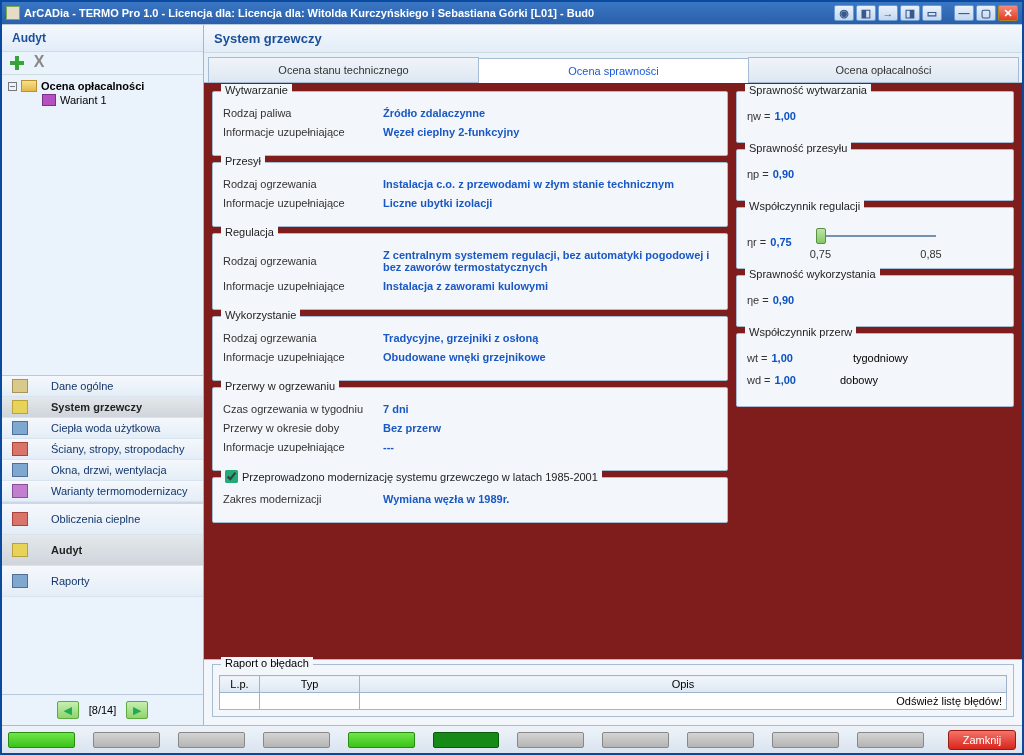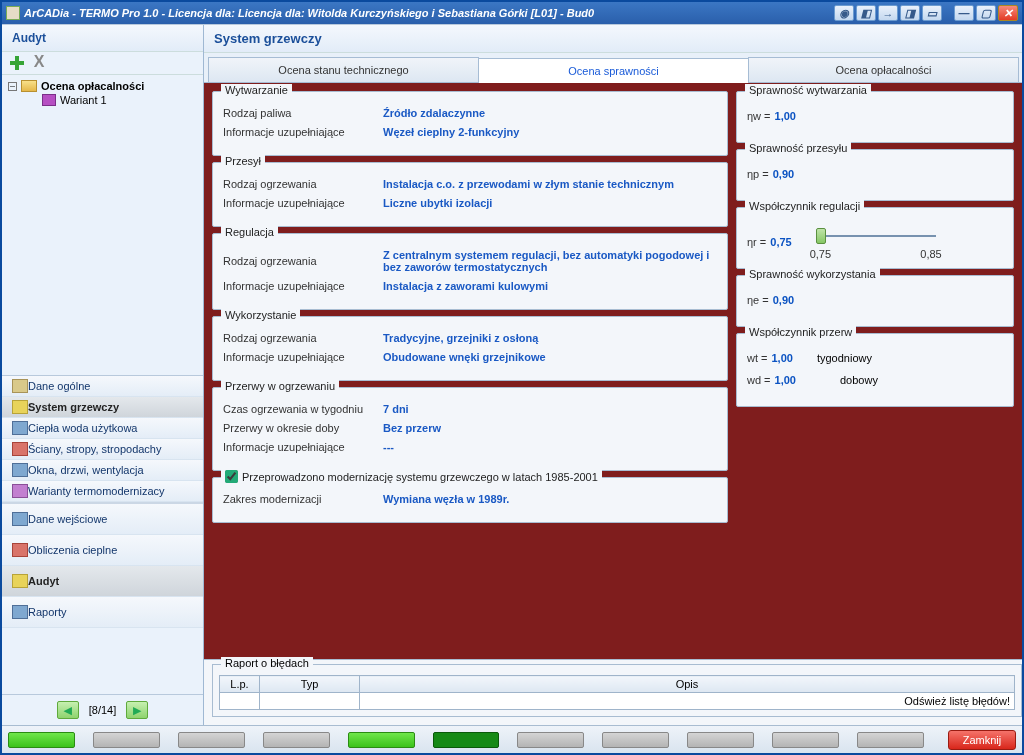--- a/index.html
+++ b/index.html
@@ -1,18 +1,18 @@
 <!DOCTYPE html>
 <html><head>
 <meta charset="utf-8">
 <style>
 * { box-sizing: border-box; margin: 0; padding: 0; font-family: Tahoma, Arial, sans-serif; font-size: 11px; }
 body { background: #d9e4ef; width: 1024px; height: 755px; overflow: hidden; }
 .window { width: 1024px; height: 755px; border: 2px solid #0a4a9e; background: #eef3f9; display: flex; flex-direction: column; }
-.titlebar { height: 22px; background: linear-gradient(#3b77c4,#2a5fab); display: flex; align-items: center; padding: 4px 4px; color: #fff; font-weight: bold; font-style: italic; }
+.titlebar { height: 22px; background: linear-gradient(#3b77c4,#2a5fab); display: flex; align-items: center; padding: 4px 4px; color: #fff; font-weight: bold; }
 .titlebar .icon { width: 14px; height: 14px; background: #e6dcc6; margin-right: 4px; border: 1px solid #7a5; }
 .titlebar .spacer { flex: 1; }
 .winbtns { display: flex; gap: 2px; }
 .winbtn { width: 20px; height: 16px; background: linear-gradient(#e9f1fb,#c4d8ef); border: 1px solid #6b9bd0; border-radius: 2px; display: flex; align-items: center; justify-content: center; color: #365a8a; font-weight: bold; cursor: pointer; }
 .winbtn.close { background: linear-gradient(#f68a7a,#e23b25); border-color: #a82; }
 .winbtn.close::after { content: "✕"; color: #fff; }
 .body { flex: 1; display: flex; border-top: 1px solid #b8c9dc; }
 .sidebar { width: 202px; background: #eaf2fb; border-right: 1px solid #9fb8d3; display: flex; flex-direction: column; }
 .side-header { padding: 6px 10px; color: #1b4f9a; font-weight: bold; font-size: 12px; border-bottom: 1px solid #cdd; background: linear-gradient(#f4f8fd,#e2ecf8); }
 .toolbar-mini { padding: 2px 6px; display: flex; gap: 4px; border-bottom: 1px solid #cdd; }
@@ -21,21 +21,21 @@
 .plus-icon::before { left:7px; top:2px; width:4px; height:14px; }
 .plus-icon::after  { left:2px; top:7px; width:14px; height:4px; }
 .del-icon { width: 18px; height: 18px; color: #888; font-weight: bold; font-size: 16px; text-align: center; line-height: 16px; }
 .tree { padding: 4px 6px; flex: 0 0 auto; min-height: 300px; }
 .tree-line { display: flex; align-items: center; gap: 4px; padding: 1px 0; }
 .tree-node { width: 9px; height: 9px; border: 1px solid #777; text-align: center; line-height: 6px; font-size: 9px; color: #333; }
 .folder-icon { width: 16px; height: 12px; background: linear-gradient(#f8e08a,#e5b84a); border: 1px solid #b89030; }
 .variant-icon { width: 14px; height: 12px; background: #b64fc2; border: 1px solid #7a2f88; }
 .bold { font-weight: bold; }
 .nav-list { border-top: 1px solid #b8c9dc; }
-.nav-item { display: flex; align-items: center; gap: 0; padding: 3px 10px; cursor: pointer; color: #13366b; border-bottom: 1px solid #d8e4f0; background: linear-gradient(#f5f8fc,#e4edf7); }
+.nav-item { display: flex; align-items: center; gap: 23px; padding: 3px 10px; cursor: pointer; color: #13366b; border-bottom: 1px solid #d8e4f0; background: linear-gradient(#f5f8fc,#e4edf7); }
 .nav-item.selected { background: linear-gradient(#e4e8ec,#cfd5db); font-weight: bold; color: #222; }
 .nav-icon { width: 16px; height: 14px; background: #d9c98a; border: 1px solid #a89358; }
 .nav-icon.red { background:#d9746a; border-color:#a8443a; }
 .nav-icon.purple { background:#c27fd0; border-color:#8a4f98; }
 .nav-icon.blue { background:#7fa8d0; border-color:#4f6f98; }
 .nav-icon.yellow { background:#e8d35a; border-color:#b8a338; }
 .nav-sec { border-top: 2px solid #cbd7e5; }
 .nav-sec .nav-item { padding: 8px 10px; }
 .side-bottom { margin-top: auto; border-top: 1px solid #b8c9dc; padding: 6px; display: flex; align-items: center; gap: 10px; justify-content: center; }
 .arrow-btn { width: 22px; height: 18px; background: linear-gradient(#c6f0b0,#8fd36e); border: 1px solid #5faa3c; border-radius: 2px; display: flex; align-items: center; justify-content: center; color: #2a5; cursor: pointer; }
@@ -54,21 +54,21 @@
 .kv .v { color: #1a59c4; font-weight: bold; flex: 1; }
 .eq { display: flex; align-items: baseline; gap: 4px; margin: 10px 0; }
 .eq .sym { color: #333; }
 .eq .val { color: #0a52c2; font-weight: bold; }
 .slider { display: inline-block; width: 120px; height: 20px; position: relative; margin-left: 20px; vertical-align: middle; }
 .slider .track { position:absolute; top:9px; left:0; right:0; height:2px; background:#7792af; }
 .slider .thumb { position:absolute; top:2px; left:0; width:10px; height:16px; background: linear-gradient(#bfe4a9,#86c765); border:1px solid #5a9040; border-radius:2px; }
 .slider .ticks { position:absolute; bottom:-14px; left:-6px; right:-6px; display:flex; justify-content:space-between; color:#333; font-size:10px; }
 .chk-legend { display: flex; align-items: center; gap: 4px; color: #1a59c4; font-weight: bold; }
 .chk-legend input { accent-color: #2a7; }
-.reports { border-top: 1px solid #a8bcd1; padding: 4px 0 8px 8px; background: #f3f6fa; }
+.reports { border-top: 1px solid #a8bcd1; padding: 4px 8px 8px 8px; background: #f3f6fa; }
 .rep-group { border: 1px solid #a8bcd1; padding: 6px; position: relative; }
 .rep-group .legend { position: absolute; top: -8px; left: 8px; background: #f3f6fa; padding: 0 4px; }
 table.err { width: 100%; border-collapse: collapse; margin-top: 4px; }
 table.err th, table.err td { border: 1px solid #9fb4ca; padding: 2px 4px; text-align: right; background: #fff; }
 table.err th { background: linear-gradient(#f2f6fb,#dde7f2); font-weight: normal; text-align: center; }
 .statusbar { height: 28px; background: linear-gradient(#eef3f9,#d9e4ef); border-top: 1px solid #a8bcd1; display: flex; align-items: center; padding: 0 6px; gap: 18px; }
 .sb-seg { height: 16px; flex: 1; border: 1px solid #888; background: linear-gradient(#d4d4d4,#b4b4b4); border-radius: 2px; }
 .sb-seg.green { background: linear-gradient(#6fe64b,#3bc21a); border-color: #2a8b12; }
 .sb-seg.dgreen { background: #168a16; border-color: #0a5a0a; }
 .btn-close { width: 68px; height: 20px; background: linear-gradient(#f5736a,#d8261b); border: 1px solid #9a1b12; border-radius: 3px; color: #fff; display: flex; align-items: center; justify-content: center; cursor: pointer; margin-left: 6px; }
@@ -135,24 +135,20 @@
             <span>Okna, drzwi, wentylacja</span>
           </div>
         <div class="nav-item">
             <span class="nav-icon purple"></span>
             <span>Warianty termomodernizacy</span>
           </div>
       </div>
 
       <div class="nav-sec">
         <div class="nav-item">
-            <span class="nav-icon blue"></span>
-            <span>Dane wejściowe</span>
-          </div>
-        <div class="nav-item">
             <span class="nav-icon red"></span>
             <span>Obliczenia cieplne</span>
           </div>
         <div class="nav-item selected">
             <span class="nav-icon yellow"></span>
             <span>Audyt</span>
           </div>
         <div class="nav-item">
             <span class="nav-icon blue"></span>
             <span>Raporty</span>
@@ -287,21 +283,21 @@
             <div class="eq">
                 <span class="sym">ηe =</span>
                 <span class="val">0,90</span>
               </div>
           </div>
           <div class="group">
             <span class="legend">Współczynnik przerw</span>
             <div class="eq">
                 <span class="sym">wt =</span>
                 <span class="val">1,00</span>
-                <span style="margin-left:20px">tygodniowy</span>
+                <span style="margin-left:56px">tygodniowy</span>
               </div>
             <div class="eq">
                 <span class="sym">wd =</span>
                 <span class="val">1,00</span>
                 <span style="margin-left:40px">dobowy</span>
               </div>
           </div>
         </div>
       </div>
 

